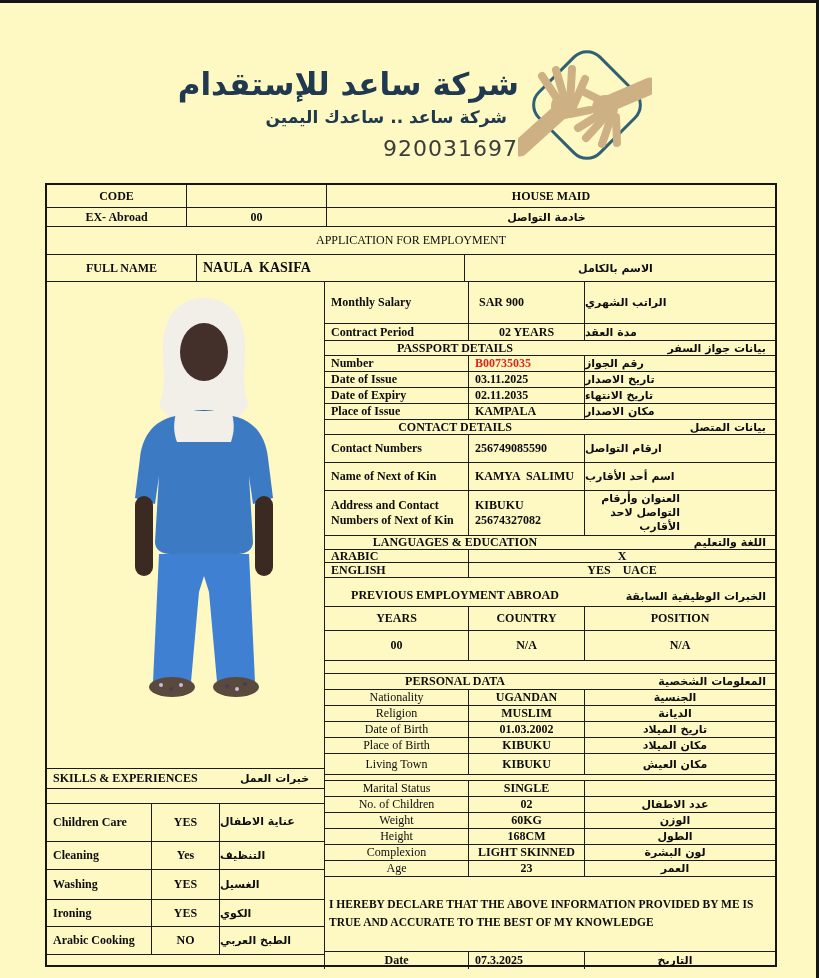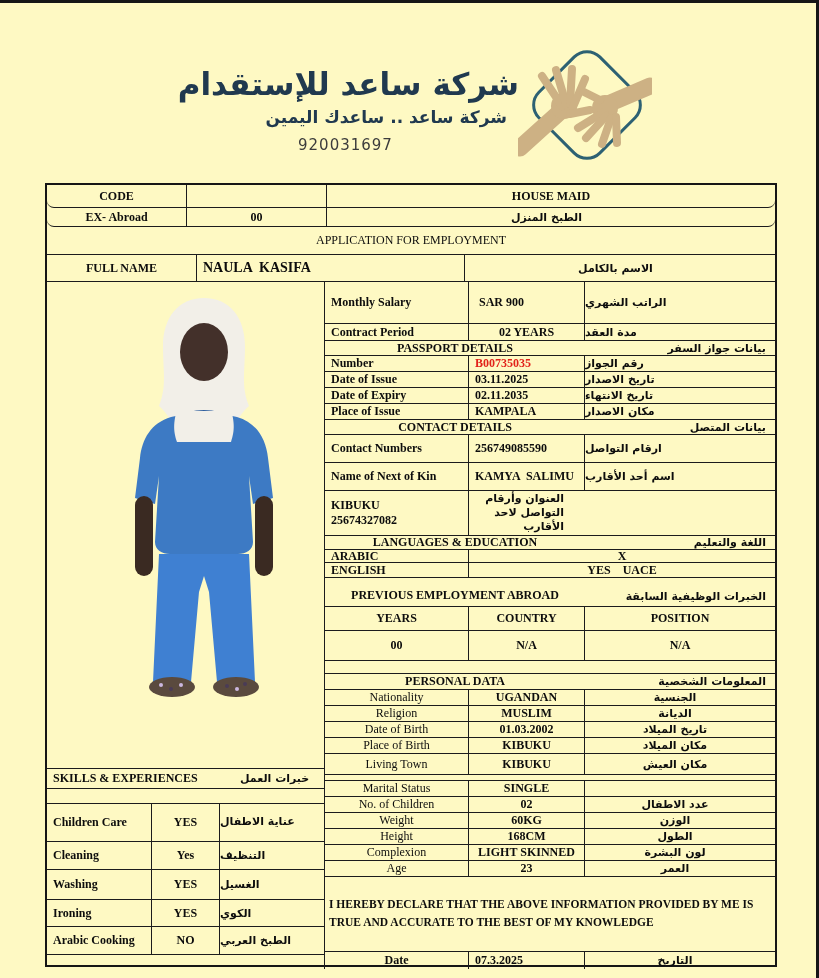--- a/index.html
+++ b/index.html
@@ -7,40 +7,40 @@
         font-family:"Liberation Serif","DejaVu Serif",serif;color:#0d0d0d;}
   .edge-top{position:absolute;left:0;top:0;width:819px;height:3px;background:#161616;}
   .edge-right{position:absolute;right:0;top:0;width:3px;height:978px;background:#161616;}
 
   
   #hdr{position:absolute;left:0;top:0;width:819px;height:183px;}
   .logo-title{position:absolute;right:300px;top:66px;font-size:31px;font-weight:bold;color:#20394f;
               font-family:"DejaVu Sans","Liberation Sans",sans-serif;direction:rtl;}
   .logo-sub{position:absolute;right:312px;top:107px;font-size:17px;font-weight:bold;color:#20394f;
             font-family:"DejaVu Sans","Liberation Sans",sans-serif;direction:rtl;}
-  .logo-phone{position:absolute;left:298px;top:136px;width:220px;text-align:left;font-size:15px;
+  .logo-phone{position:absolute;left:298px;top:136px;width:220px;text-align:right;font-size:22px;
               color:#3c3c3c;font-family:"DejaVu Sans","Liberation Sans",sans-serif;letter-spacing:1px;}
   .logo-icon{position:absolute;left:518px;top:44px;}
 
   
   #tbl{position:absolute;left:45px;top:183px;width:732px;height:784px;border:2px solid #161616;
        box-sizing:border-box;font-size:12px;}
   .row{display:flex;box-sizing:border-box;border-bottom:1px solid #1c1c1c;}
   .c{box-sizing:border-box;overflow:hidden;display:flex;align-items:center;}
   .br{border-right:1px solid #1c1c1c;}
   .b{font-weight:bold;}
   .ctr{justify-content:center;text-align:center;}
   .pl{padding-left:6px;}
   .ar{direction:rtl;justify-content:flex-start;padding-right:9px;font-weight:bold;
       font-family:"DejaVu Sans","Liberation Sans",sans-serif;font-size:11px;}
   .arl{direction:rtl;justify-content:flex-end;padding-right:10px;font-weight:bold;
       font-family:"DejaVu Sans","Liberation Sans",sans-serif;font-size:11px;}
   .pre{white-space:pre;text-align:center;}
 
-  .gt{display:grid;grid-template-columns:140px 140px 1fr;border-radius:7px;}
+  .gt{display:grid;grid-template-columns:140px 140px 1fr;}
   .gn{display:grid;grid-template-columns:150px 268px 1fr;}
   .g3{display:grid;grid-template-columns:144px 116px 1fr;}
   .g2{display:grid;grid-template-columns:144px 1fr;}
   .gh{display:grid;grid-template-columns:260px 1fr;gap:23px;}
   .gs{display:grid;grid-template-columns:105px 68px 1fr;}
   .gt>div,.gn>div,.g3>div,.g2>div,.gh>div,.gs>div{box-sizing:border-box;display:flex;align-items:center;overflow:hidden;}
 
   #body{display:flex;height:687px;}
   #leftcol{width:278px;border-right:1px solid #1c1c1c;box-sizing:border-box;display:flex;flex-direction:column;}
   #rightcol{flex:1;display:flex;flex-direction:column;}
@@ -85,21 +85,21 @@
 
     <div class="row gt" style="height:23px">
       <div class="br b ctr">CODE</div>
       <div class="br"></div>
       <div class="b ctr">HOUSE MAID</div>
     </div>
 
     <div class="row gt" style="height:19px">
       <div class="br b ctr">EX- Abroad</div>
       <div class="br b ctr">00</div>
-      <div class="ar ctr" style="justify-content:center">الطبخ المنزل</div>
+      <div class="ar ctr" style="justify-content:center">خادمة التواصل</div>
     </div>
 
     <div class="row" style="height:28px">
       <div class="c ctr" style="width:100%">APPLICATION FOR EMPLOYMENT</div>
     </div>
 
     <div class="row gn" style="height:27px">
       <div class="br b ctr">FULL NAME</div>
       <div class="br b pl pre" style="font-size:14px">NAULA  KASIFA</div>
       <div class="ar" style="justify-content:center">الاسم بالكامل</div>
@@ -212,20 +212,21 @@
           <div class="br b pl">Contact Numbers</div>
           <div class="br b pl">256749085590</div>
           <div class="arl" style="padding-right:4px">ارقام التواصل</div>
         </div>
         <div class="row g3" style="height:28px">
           <div class="br b pl">Name of Next of Kin</div>
           <div class="br b pl pre">KAMYA  SALIMU</div>
           <div class="arl" style="padding-right:4px">اسم أحد الأقارب</div>
         </div>
         <div class="row g3" style="height:45px">
+          <div class="br b pl" style="line-height:1.25">Address and Contact Numbers of Next of Kin</div>
           <div class="br b pl" style="flex-direction:column;align-items:flex-start;justify-content:center">
             <span>KIBUKU</span>
             <span>25674327082</span>
           </div>
           <div class="arl" style="padding-right:4px;text-align:right;line-height:1.25">
               <span style="display:inline-block;width:95px">العنوان وأرقام التواصل لاحد الأقارب</span>
             </div>
         </div>
 
         <div class="row gh" style="height:14px">

